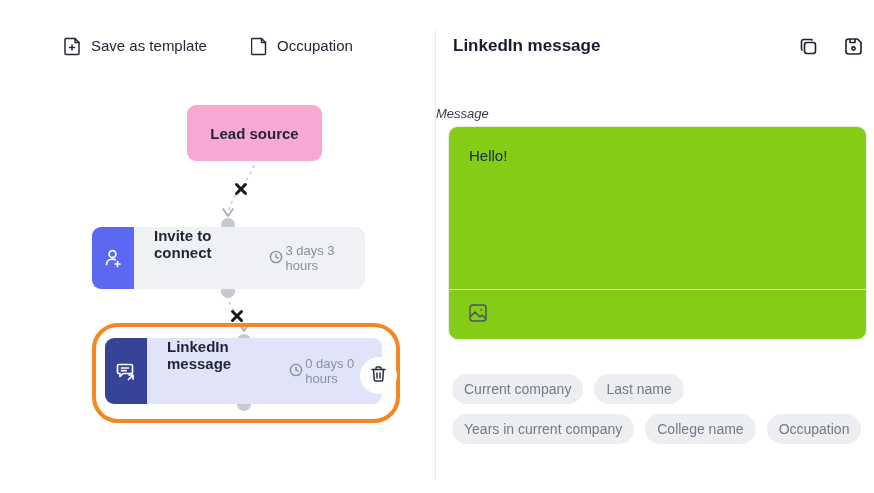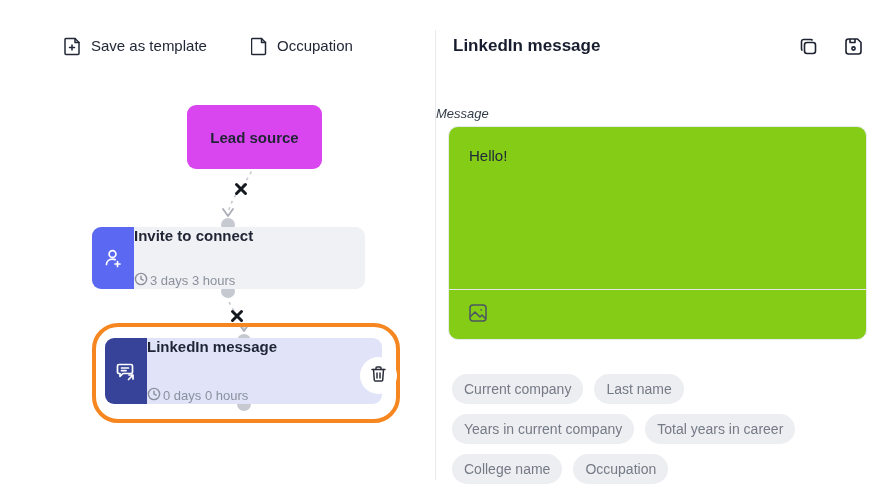--- a/index.html
+++ b/index.html
@@ -22,36 +22,36 @@
   }
   .tool-btn svg { display: block; }
   #btn-save-template { left: 64px; }
   #btn-templates { left: 251px; }
 
   
   .flow-svg { position: absolute; left: 0; top: 0; width: 435px; height: 493px; pointer-events: none; }
 
   .node { position: absolute; display: flex; border-radius: 9px; }
   .node-lead {
-    left: 187px; top: 105px; width: 135px; height: 64px;
-    background: #d946ef; border-radius: 9px;
+    left: 187px; top: 105px; width: 135px; height: 56px;
+    background: #f9a8d4; border-radius: 9px;
     align-items: center; justify-content: center;
     font-size: 15px; font-weight: 700; color: #1f2534;
     cursor: pointer;
   }
   .node-icon {
     width: 42px; flex: 0 0 42px;
     border-radius: 9px 0 0 9px;
     display: flex; align-items: center; justify-content: center;
     color: #fff;
   }
   .node-body {
     flex: 1; border-radius: 0 9px 9px 0;
-    display: flex; flex-direction: column; justify-content: space-between;
-    gap: 3px;
+    display: flex; flex-direction: row; justify-content: flex-start;
+    padding-left: 20px; gap: 3px;
   }
   .node-title { font-size: 15px; font-weight: 700; color: #1f2534; }
   .node-delay {
     display: flex; align-items: center; gap: 2px;
     font-size: 13px; color: #8a909c;
   }
   .node-invite { left: 92px; top: 227px; width: 273px; height: 62px; cursor: pointer; }
   .node-invite .node-icon { background: #5b68f2; }
   .node-invite .node-body { background: #f0f1f4; }
 
@@ -269,18 +269,17 @@
           </svg>
         </span>
       </button>
     </div>
   </div>
 
   <div class="chips">
     <button class="chip">Current company</button>
     <button class="chip">Last name</button>
     <button class="chip">Years in current company</button>
-    <button class="chip">Total years in career</button>
     <button class="chip">College name</button>
     <button class="chip">Occupation</button>
   </div>
 
 </div>
 
 </body></html>

